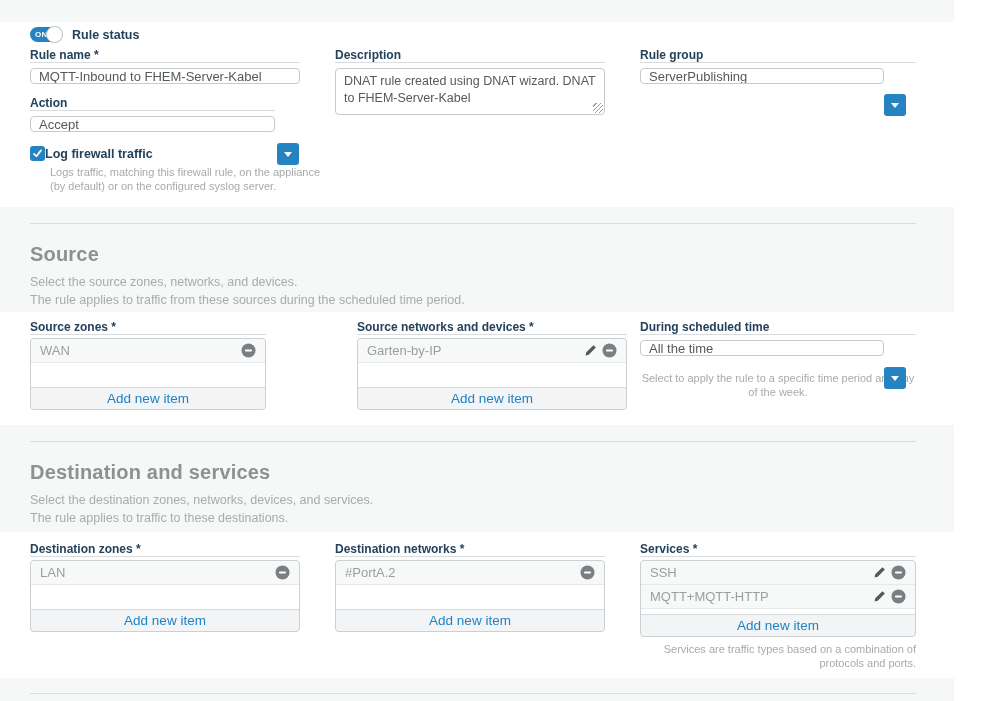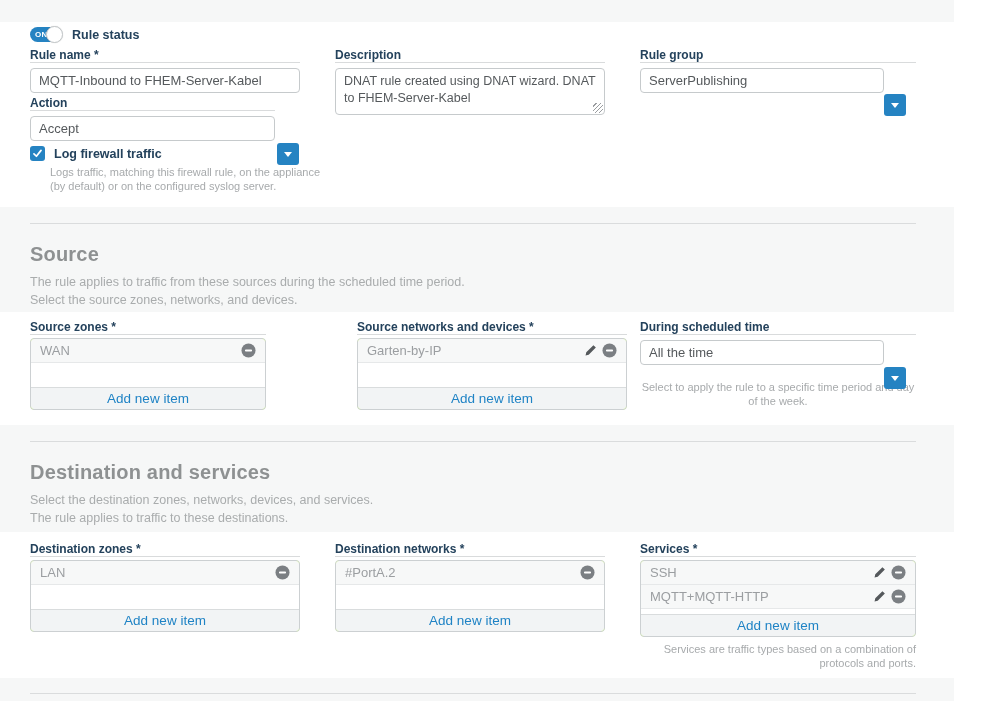--- a/index.html
+++ b/index.html
@@ -26,42 +26,42 @@
   .toggle { position:relative; width:32px; height:15px; border-radius:8px; background:#2583c2; cursor:pointer; }
   .toggle .on-text { position:absolute; left:5px; top:3px; font-size:8px; font-weight:bold; color:#fff; letter-spacing:0.3px; }
   .toggle .knob { position:absolute; right:-1px; top:-1px; width:17px; height:17px; border-radius:50%;
                   background:#fff; border:1px solid #c3c7c9; box-shadow:0 0 1px rgba(0,0,0,.2); }
   .toggle-label { margin-left:10px; font-size:12.5px; font-weight:bold; color:#24425c; }
 
   
   .fb { position:absolute; }
   .flabel { font-size:12px; font-weight:bold; color:#24425c; 
             border-bottom:1px solid #d9dbdc; line-height:14px; }
-  .tinput { display:block; width:100%; height:25px; margin-top:5px; border:1px solid #c6cacc;
+  .tinput { display:block; width:100%; height:16px; margin-top:5px; border:1px solid #c6cacc;
             border-radius:4px; padding:0 8px; font-family:"Liberation Sans",sans-serif;
             font-size:13px; color:#55595c; background:#fff; outline:none; }
   .tinput.narrow { width:244px; }
   .ta-wrap { position:relative; margin-top:5px; }
   .ta { display:block; width:100%; height:47px; border:1px solid #c6cacc; border-radius:4px;
         padding:4px 8px; font-family:"Liberation Sans",sans-serif; font-size:12.5px; line-height:17px;
         color:#55595c; resize:none; overflow:hidden; outline:none; background:#fff; }
   .resize-corner { position:absolute; right:2px; bottom:2px; width:10px; height:10px;
         background:repeating-linear-gradient(135deg, transparent 0 2px, #9a9da0 2px 3px); }
 
   
   .dd-btn { position:absolute; width:22px; height:22px; border-radius:3px; background:#2583c2;
             display:flex; align-items:center; justify-content:center; cursor:pointer; }
   .dd-caret { width:0; height:0; border-left:4.5px solid transparent; border-right:4.5px solid transparent;
               border-top:5px solid #ffffff; }
 
   
   .log-row { position:absolute; left:30px; top:124px; display:flex; align-items:center; }
   .checkbox { width:15px; height:15px; border-radius:3px; background:#2583c2; display:flex;
               align-items:center; justify-content:center; cursor:pointer; }
-  .cb-label { margin-left:9px; font-size:12.5px; font-weight:bold; color:#24425c; }
+  .cb-label { font-size:12.5px; font-weight:bold; color:#24425c; }
   .help { font-size:11px; color:#a7aaac; line-height:14px; }
   .log-help { position:absolute; left:50px; top:143px; width:285px; }
 
   
   .listbox { margin-top:3px; border:1px solid #ccd0d2; border-radius:4px; background:#bef264; overflow:hidden; }
   .lb-item { height:24px; display:flex; align-items:center; padding:0 9px; background:#f7f8f8;
              border-bottom:1px solid #e6e8e9; }
   .lb-name { font-size:13px; color:#9b9ea1; }
   .lb-icons { margin-left:auto; display:flex; align-items:center; gap:5px; }
   .lb-icons svg { display:block; cursor:pointer; }
@@ -125,22 +125,22 @@
     </div>
     <div class="dd-btn" style="left:277px; top:121px;">
       <span class="dd-caret"></span>
     </div>
     <div class="help log-help">Logs traffic, matching this firewall rule, on the appliance (by default) or on the configured syslog server.</div>
   </section>
 
   <div class="divider" style="top:223px;"></div>
   <div class="section-head" style="top:243px;">
     <h2>Source</h2>
+    <p>Select the source zones, networks, and devices.</p>
     <p>The rule applies to traffic from these sources during the scheduled time period.</p>
-    <p>Select the source zones, networks, and devices.</p>
   </div>
 
   <section class="panel panel-source">
 
     <div class="fb" style="left:30px; top:8px; width:236px;">
       <div class="flabel">Source zones *</div>
       <div class="listbox">
         <div class="lb-item">
           <span class="lb-name">WAN</span>
           <span class="lb-icons">

